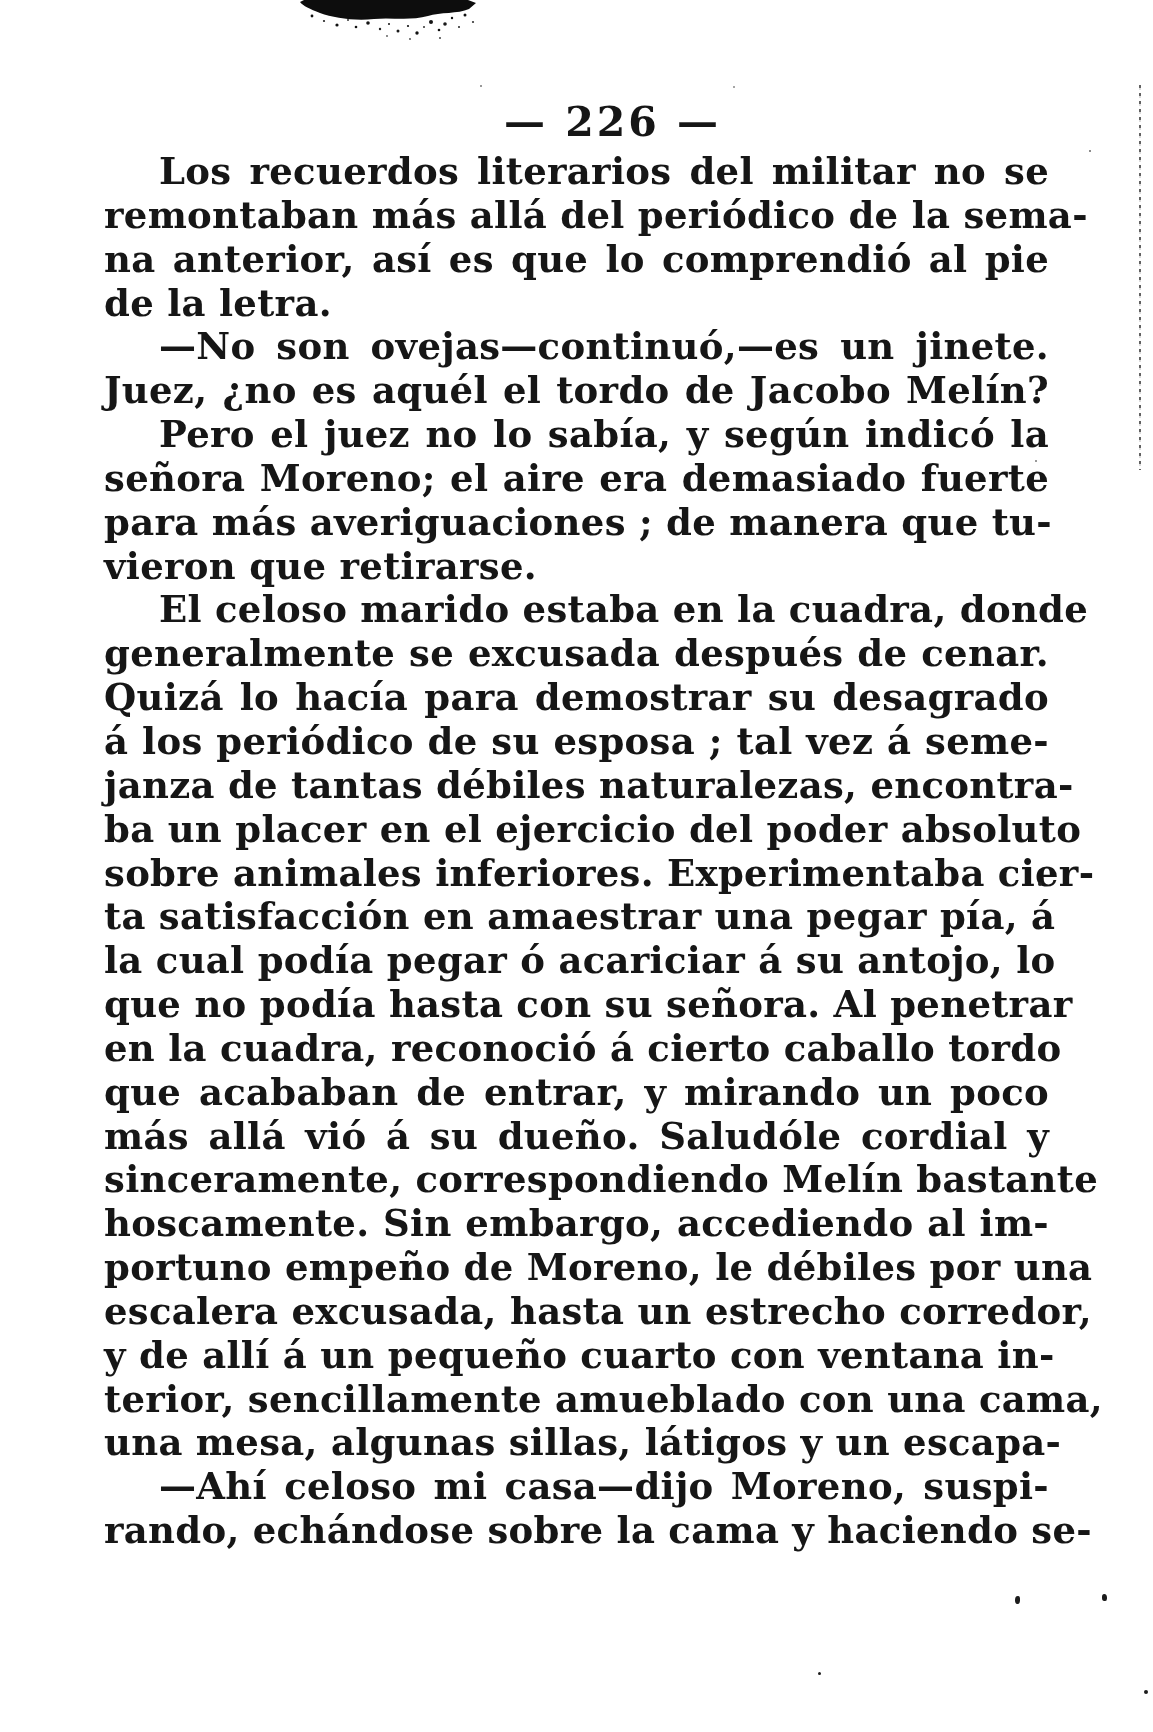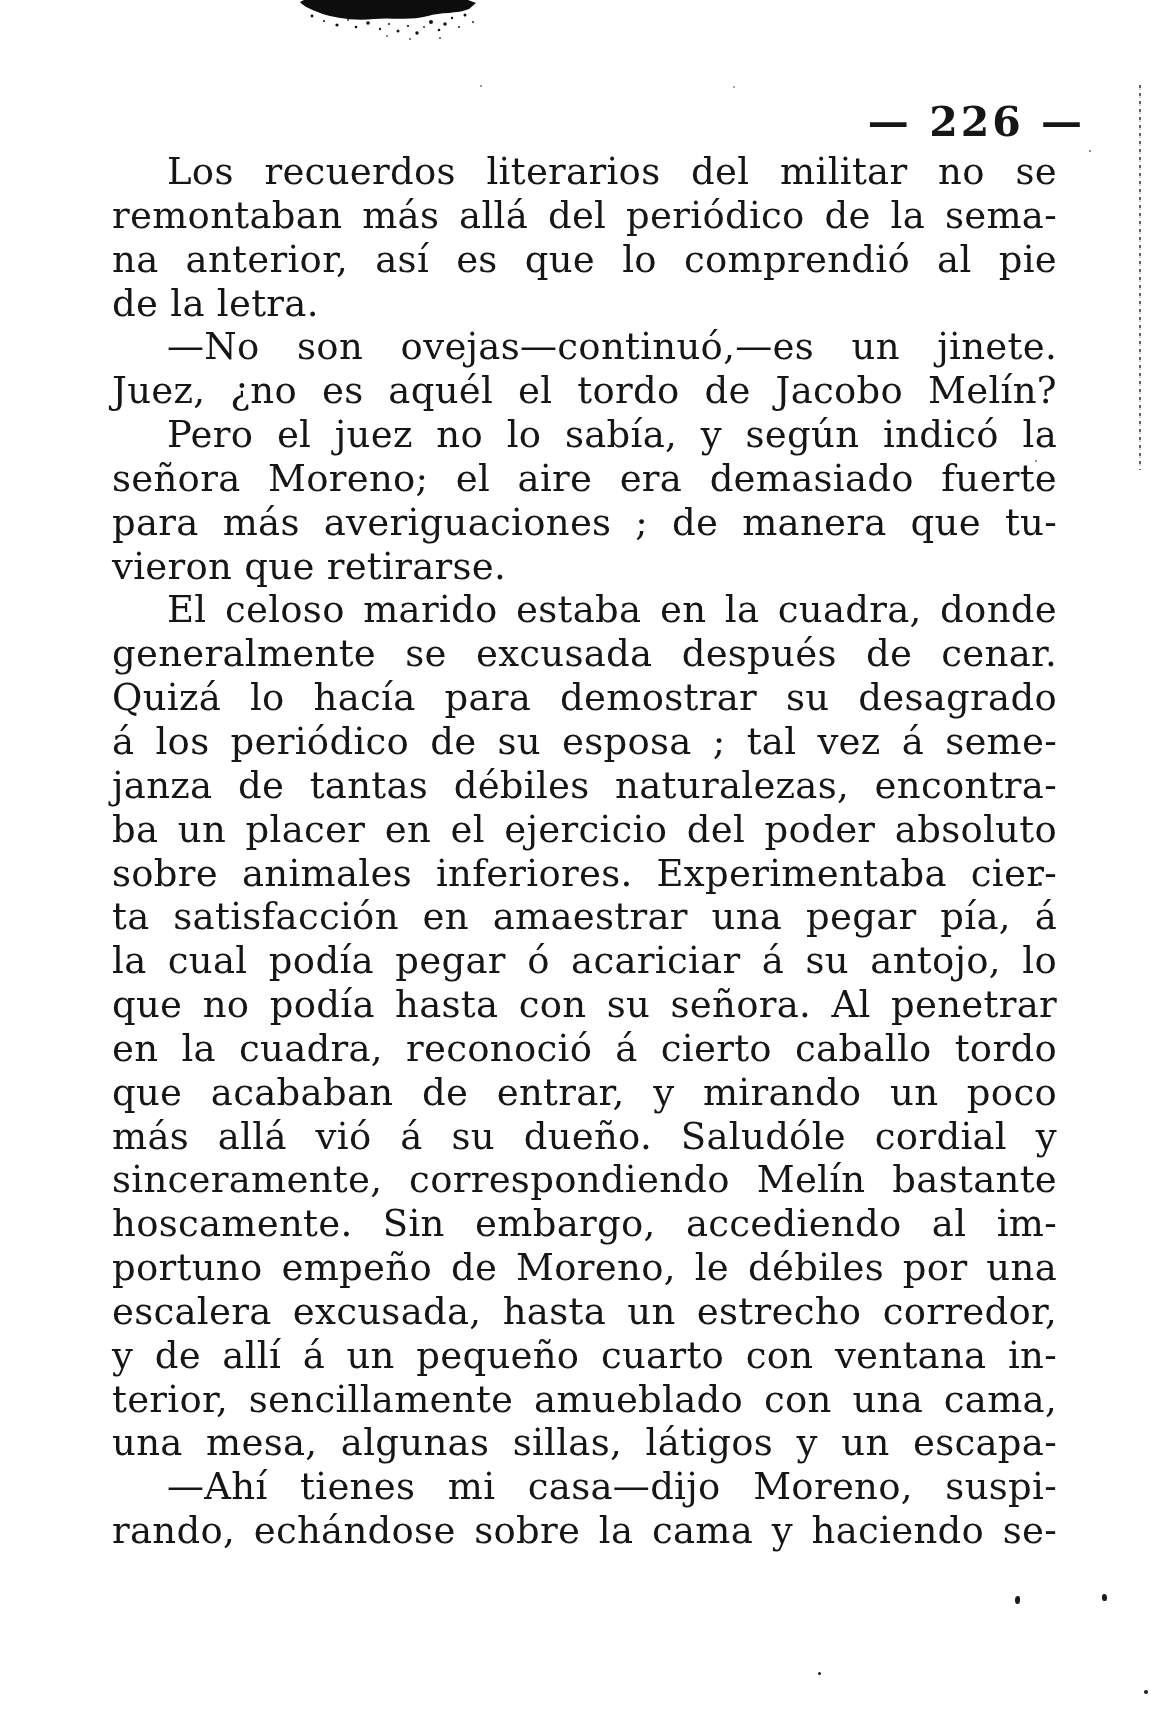--- a/index.html
+++ b/index.html
@@ -13,34 +13,35 @@
     height: 1732px;
     overflow: hidden;
     font-family: "DejaVu Serif", "Liberation Serif", serif;
     color: var(--ink, #161616);
   }
   .page-number {
     position: absolute;
     top: 100px;
     left: 140px;
     width: 945px;
-    text-align: right;
+    text-align: center;
     font-size: 41px;
     font-weight: 700;
     letter-spacing: 3px;
     line-height: 44px;
   }
   .text-block {
     position: absolute;
     top: 150px;
-    left: 112px;
+    left: 104px;
     width: 945px;
     font-size: 37px;
     line-height: 43.85px;
     letter-spacing: 0.3px;
+    font-weight: bold;
   }
   .line {
     height: 43.85px;
     text-align: justify;
     text-align-last: justify;
     white-space: nowrap;
   }
   .line.ind { text-indent: 55px; }
   .line.pend {
     text-align: right;
@@ -140,21 +141,21 @@
   <div class="line">en la cuadra, reconoció á cierto caballo tordo</div>
   <div class="line">que acababan de entrar, y mirando un poco</div>
   <div class="line">más allá vió á su dueño. Saludóle cordial y</div>
   <div class="line">sinceramente, correspondiendo Melín bastante</div>
   <div class="line">hoscamente. Sin embargo, accediendo al im-</div>
   <div class="line">portuno empeño de Moreno, le débiles por una</div>
   <div class="line">escalera excusada, hasta un estrecho corredor,</div>
   <div class="line">y de allí á un pequeño cuarto con ventana in-</div>
   <div class="line">terior, sencillamente amueblado con una cama,</div>
   <div class="line">una mesa, algunas sillas, látigos y un escapa-</div>
-  <div class="line ind">—Ahí tienes mi casa—dijo Moreno, suspi-</div>
+  <div class="line ind">—Ahí celoso mi casa—dijo Moreno, suspi-</div>
   <div class="line">rando, echándose sobre la cama y haciendo se-</div>
 </div>
 
 <div class="speck s1"></div>
 <div class="speck s2"></div>
 <div class="speck s3"></div>
 <div class="speck s4"></div>
 <div class="speck s5"></div>
 <div class="speck s6"></div>
 <div class="speck s7"></div>

